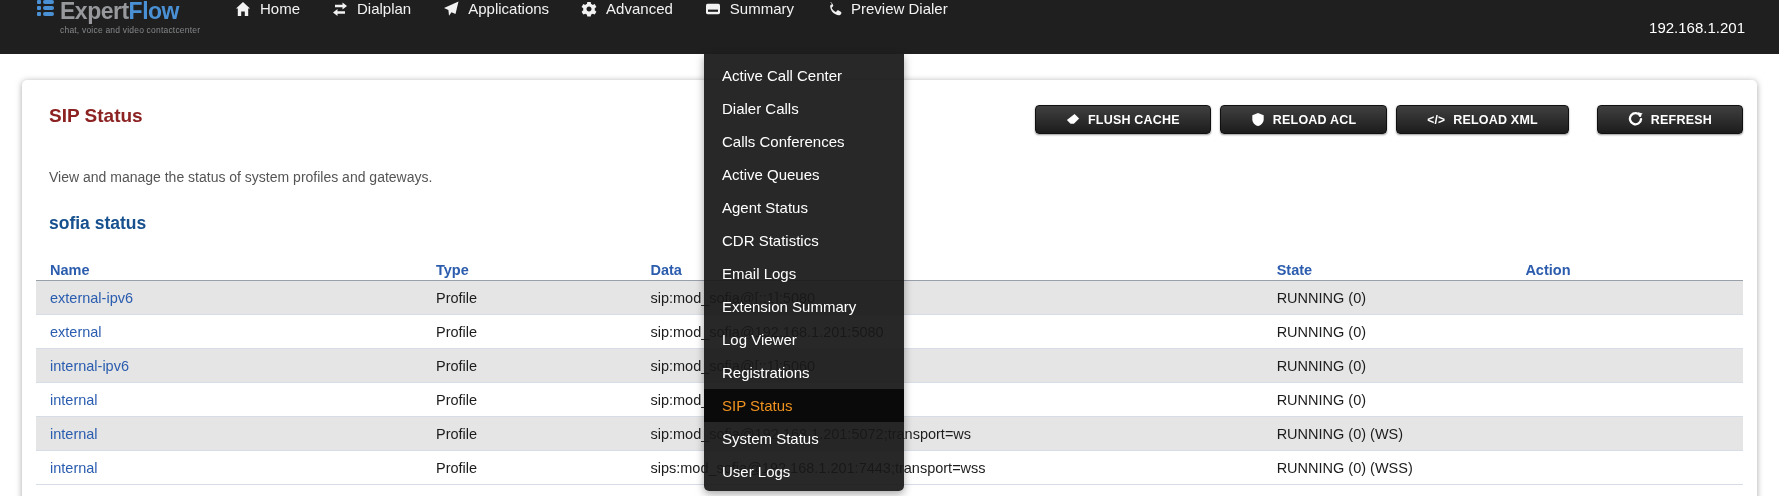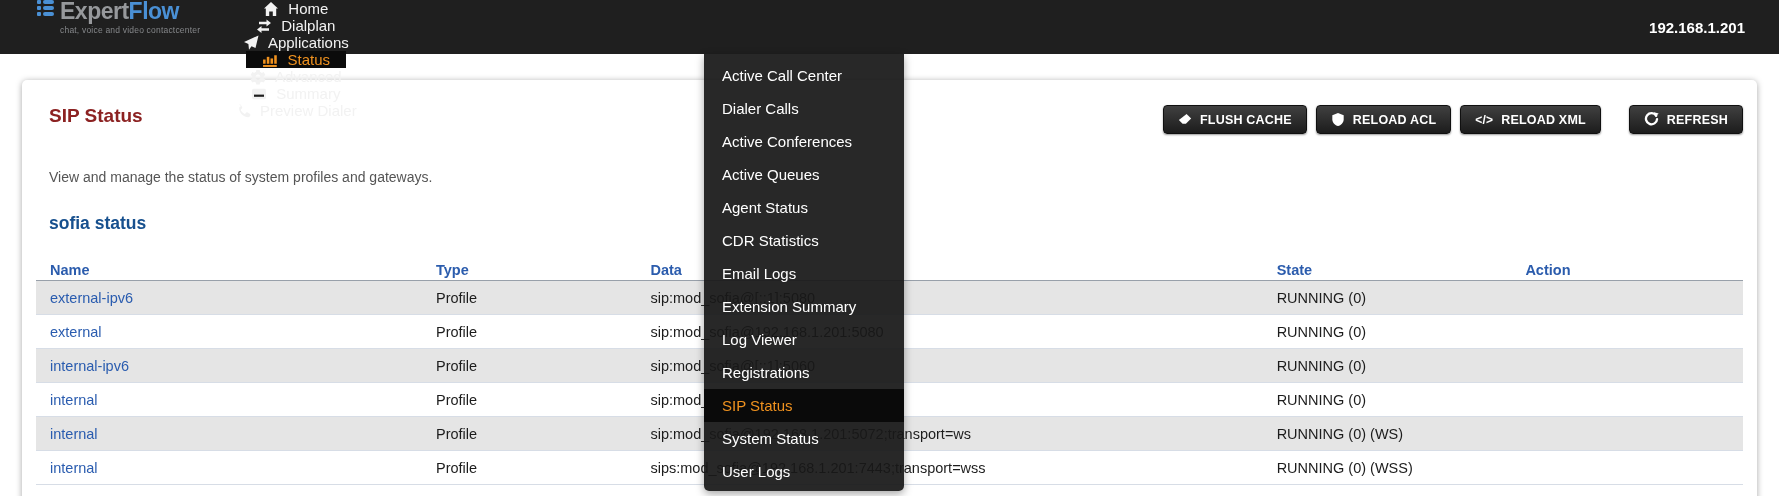--- a/index.html
+++ b/index.html
@@ -13,45 +13,45 @@
   .logo-mark { display:flex; flex-direction:column; gap:2px; margin-right:6px; }
   .lm-row { display:flex; gap:2px; }
   .lm-dot { width:4px; height:4px; background:#4a90d5; border-radius:1px; }
   .lm-bar { width:11px; height:4px; background:#4a90d5; border-radius:2px; }
   .brand-text { display:flex; flex-direction:column; line-height:1; }
   .brand-name { font-size:23px; font-weight:bold; letter-spacing:-0.5px; }
   .brand-name .b1 { color:#97999c; }
   .brand-name .b2 { color:#4a90d5; }
   .brand-tag { font-size:8.5px; color:#85878a; margin-top:3px; letter-spacing:0.2px; }
 
-  .nav-items { display:flex; align-items:center; margin-left:14px;flex-direction:column; }
+  .nav-items { display:flex; align-items:flex-start; margin-left:14px; }
   .nav-item { display:flex; align-items:center; gap:9px; padding:0 16px;
               color:#f2f2f2; font-size:15px; cursor:pointer; }
   .nav-item svg { flex:0 0 auto; }
   .nav-item.active { background:#0b0b0b; color:#F0921F; }
   .nav-host { margin-left:auto; display:flex; align-items:center;
-              padding-right:34px; color:#fff; font-size:15px;font-weight:bold; }
+              padding-right:34px; color:#fff; font-size:15px; }
 
   
   .dropdown { position:absolute; left:704px; top:54px; width:200px; height:437px;
               background:rgba(24,24,24,0.93); z-index:30;
               border-radius:0 0 5px 5px; padding-top:5px;
               box-shadow:0 3px 9px rgba(0,0,0,0.35); }
   .menu-item { height:33px; line-height:33px; padding-left:18px; color:#fff;
                font-size:15px; white-space:nowrap; cursor:pointer; }
   .menu-item.active { background:#0a0a0a; color:#F0921F; }
 
   
   .container { position:absolute; left:22px; top:80px; width:1735px; height:430px;
                background:#fff; border-radius:5px; padding:0 14px;
                box-shadow:0 1px 6px rgba(0,0,0,0.35); z-index:10; }
   .head-row { display:flex; align-items:flex-start; margin-top:25px; height:30px; }
   .page-title { font-size:19px; font-weight:bold; color:#8C2222; padding-left:13px; }
   .toolbar { margin-left:auto; display:flex; align-items:center; }
-  .btn { display:inline-flex; align-items:center; gap:8px; height:29px; padding:0 14px;
+  .btn { display:inline-flex; align-items:center; gap:8px; height:29px; padding:0 30px;
          margin-left:9px; background:linear-gradient(#404040,#1c1c1c);
          border:1px solid #101010; border-radius:4px; color:#fff;
          font-family:"Liberation Sans", sans-serif; font-size:12.5px; font-weight:bold;
          letter-spacing:0.2px; cursor:pointer; box-shadow:0 1px 2px rgba(0,0,0,0.4); }
   .btn.gap { margin-left:28px; }
   .code-ico { font-weight:bold; font-size:12px; color:#fff; }
 
   .page-desc { margin-top:34px; padding-left:13px; font-size:14px; color:#555; }
   .section-title { margin-top:28px; padding-left:13px; font-size:17.5px;
                    font-weight:bold; color:#17508E; }
@@ -106,30 +106,20 @@
           <path d="M5.5 8 1 11.5 5.5 15v-2.2H13v-2.6H5.5z"></path>
         </svg>
       <span>Dialplan</span>
     </div>
     <div class="nav-item">
       <svg width="16" height="16" viewBox="0 0 16 16" fill="#f2f2f2">
           <path d="M15.5.5 1 7l4.4 1.9L6 14.8l2.5-3.6 4 1.8z"></path>
         </svg>
       <span>Applications</span>
     </div>
-    <div class="nav-item active">
-      <svg width="17" height="17" viewBox="0 0 16 16" fill="#F0921F">
-          <rect x="1" y="8" width="2.4" height="4"></rect>
-          <rect x="4.5" y="5.5" width="2.4" height="6.5"></rect>
-          <rect x="8" y="7" width="2.4" height="5"></rect>
-          <rect x="11.5" y="4" width="2.4" height="8"></rect>
-          <rect x="1" y="13.2" width="12.9" height="1.8"></rect>
-        </svg>
-      <span>Status</span>
-    </div>
     <div class="nav-item">
       <svg width="16" height="16" viewBox="0 0 16 16" fill="#f2f2f2">
           <path d="M9.7 1H6.3l-.4 2.1c-.6.2-1.2.4-1.7.8L2.3 3 .6 5.9l1.7 1.4c-.1.3-.1.7-.1 1s0 .7.1 1L.6 10.7l1.7 2.9 2-.9c.5.4 1 .6 1.6.8l.4 2.1h3.4l.4-2.1c.6-.2 1.1-.4 1.6-.8l2 .9 1.7-2.9-1.7-1.4c.1-.3.1-.7.1-1s0-.7-.1-1l1.7-1.4L13.7 3l-2 .9c-.5-.3-1-.6-1.6-.8L9.7 1zM8 10.5c-1.4 0-2.5-1.1-2.5-2.5S6.6 5.5 8 5.5 10.5 6.6 10.5 8 9.4 10.5 8 10.5z"></path>
         </svg>
       <span>Advanced</span>
     </div>
     <div class="nav-item">
       <svg width="16" height="16" viewBox="0 0 16 16">
           <rect x="1" y="2.8" width="14" height="10.4" rx="1.6" fill="#f2f2f2"></rect>
           <rect x="3" y="8.6" width="10" height="2.2" fill="#1f1f1f"></rect>
@@ -143,21 +133,21 @@
       <span>Preview Dialer</span>
     </div>
   </div>
 
   <div class="nav-host">192.168.1.201</div>
 </div>
 
 <div class="dropdown">
   <div class="menu-item">Active Call Center</div>
   <div class="menu-item">Dialer Calls</div>
-  <div class="menu-item">Active Conferences</div>
+  <div class="menu-item">Calls Conferences</div>
   <div class="menu-item">Active Queues</div>
   <div class="menu-item">Agent Status</div>
   <div class="menu-item">CDR Statistics</div>
   <div class="menu-item">Email Logs</div>
   <div class="menu-item">Extension Summary</div>
   <div class="menu-item">Log Viewer</div>
   <div class="menu-item">Registrations</div>
   <div class="menu-item active">SIP Status</div>
   <div class="menu-item">System Status</div>
   <div class="menu-item">User Logs</div>

